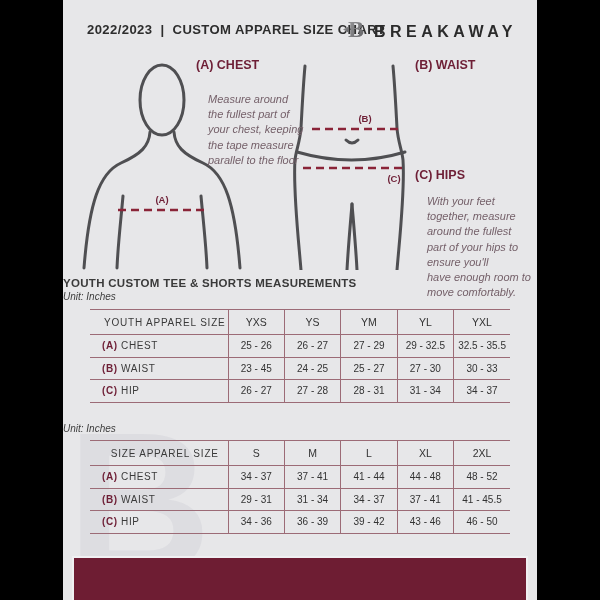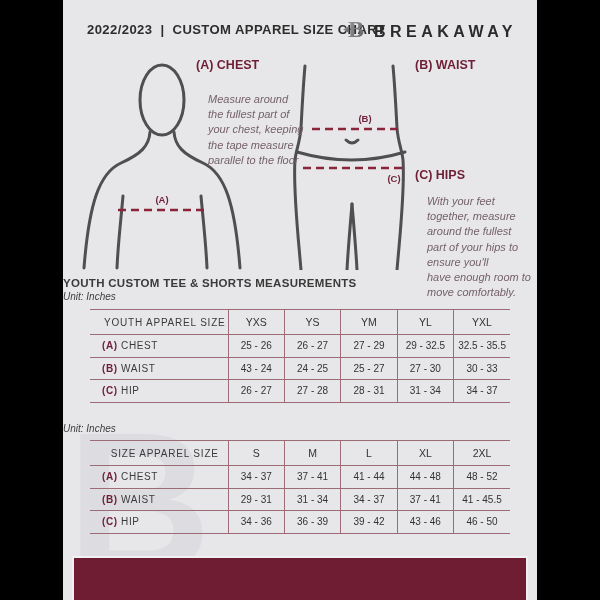--- a/index.html
+++ b/index.html
@@ -115,21 +115,21 @@
         <tr>
           <td><span class="pfx">(A)</span> CHEST</td>
           <td>25 - 26</td>
           <td>26 - 27</td>
           <td>27 - 29</td>
           <td>29 - 32.5</td>
           <td>32.5 - 35.5</td>
         </tr>
         <tr>
           <td><span class="pfx">(B)</span> WAIST</td>
-          <td>43 - 24</td>
+          <td>23 - 45</td>
           <td>24 - 25</td>
           <td>25 - 27</td>
           <td>27 - 30</td>
           <td>30 - 33</td>
         </tr>
         <tr>
           <td><span class="pfx">(C)</span> HIP</td>
           <td>26 - 27</td>
           <td>27 - 28</td>
           <td>28 - 31</td>

